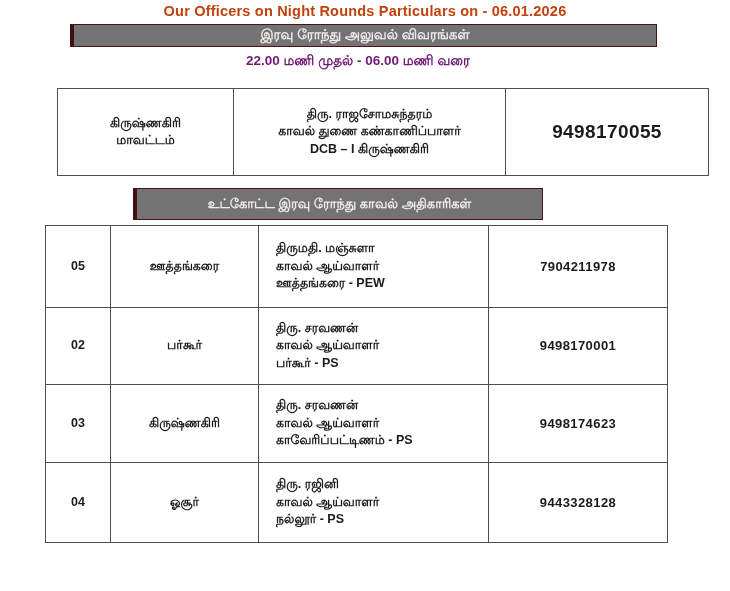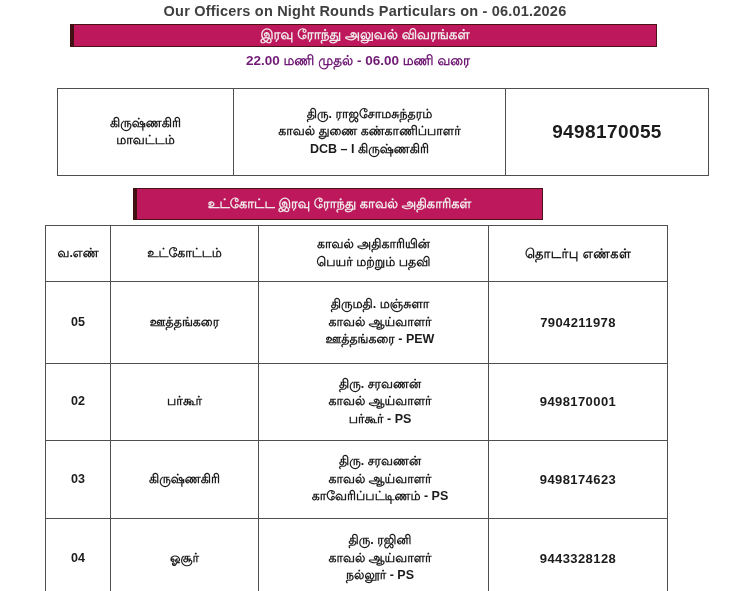--- a/index.html
+++ b/index.html
@@ -7,26 +7,26 @@
     width: 730px; height: 591px;
     background: #ffffff;
     position: relative;
     overflow: hidden;
     font-family: "Liberation Sans", sans-serif;
     color: #1c1c1c;
   }
   .page-title {
     position: absolute; top: 3px; left: 0; width: 730px;
     text-align: center;
-    font-size: 14.5px; font-weight: bold; color: #404040;
+    font-size: 14.5px; font-weight: bold; color: #c2410c;
     letter-spacing: 0.2px;
   }
   .banner {
     position: absolute;
-    background: #be185d;
+    background: #737373;
     border: 1px solid #4a1214;
     border-left: 4px solid #411012;
     color: #f0e9e9;
     font-weight: bold;
     display: flex; align-items: center; justify-content: center;
     text-align: center;
     box-sizing: border-box;
   }
   .banner-main { left: 70px; top: 24px; width: 587px; height: 23px; font-size: 13.5px; }
   .banner-sub  { left: 133px; top: 188px; width: 410px; height: 32px; font-size: 13px; justify-content: center; }
@@ -55,21 +55,21 @@
   .officers-table { left: 45px; top: 225px; width: 622px; }
   .officers-table .c1 { width: 65px; }
   .officers-table .c2 { width: 148px; }
   .officers-table .c3 { width: 230px; }
   .officers-table .c4 { width: 179px; font-size: 13px; letter-spacing: 0.4px; }
   .officers-table tr.hdr td { height: 56px; }
   .officers-table tr.r0 td { height: 82px; }
   .officers-table tr.r1 td { height: 77px; }
   .officers-table tr.r2 td { height: 78px; }
   .officers-table tr.r3 td { height: 80px; }
-  td.officer-cell { text-align: center; padding-left: 17px; }
+  td.officer-cell { text-align: left; padding-left: 17px; }
 </style>
 </head>
 <body>
 
 <div class="page-title">Our Officers on Night Rounds Particulars on - 06.01.2026</div>
 
 <div class="banner banner-main">
   <span>இரவு ரோந்து அலுவல் விவரங்கள்</span>
 </div>
 
@@ -91,29 +91,20 @@
   </tr>
 </tbody>
   </table>
 
 <div class="banner banner-sub">
   <span>உட்கோட்ட இரவு ரோந்து காவல் அதிகாரிகள்</span>
 </div>
 
 <table class="officers-table">
   <tbody>
-      <tr class="hdr">
-    <td class="c1">வ.எண்</td>
-    <td class="c2">உட்கோட்டம்</td>
-    <td class="c3">
-      <div>காவல் அதிகாரியின்</div>
-      <div>பெயர் மற்றும் பதவி</div>
-    </td>
-    <td class="c4">தொடர்பு எண்கள்</td>
-  </tr>
 
   <tr class="r0">
     <td class="c1">05</td>
     <td class="c2">ஊத்தங்கரை</td>
     <td class="c3 officer-cell">
       <div>திருமதி. மஞ்சுளா</div>
       <div>காவல் ஆய்வாளர்</div>
       <div>ஊத்தங்கரை - PEW</div>
     </td>
     <td class="c4">7904211978</td>

